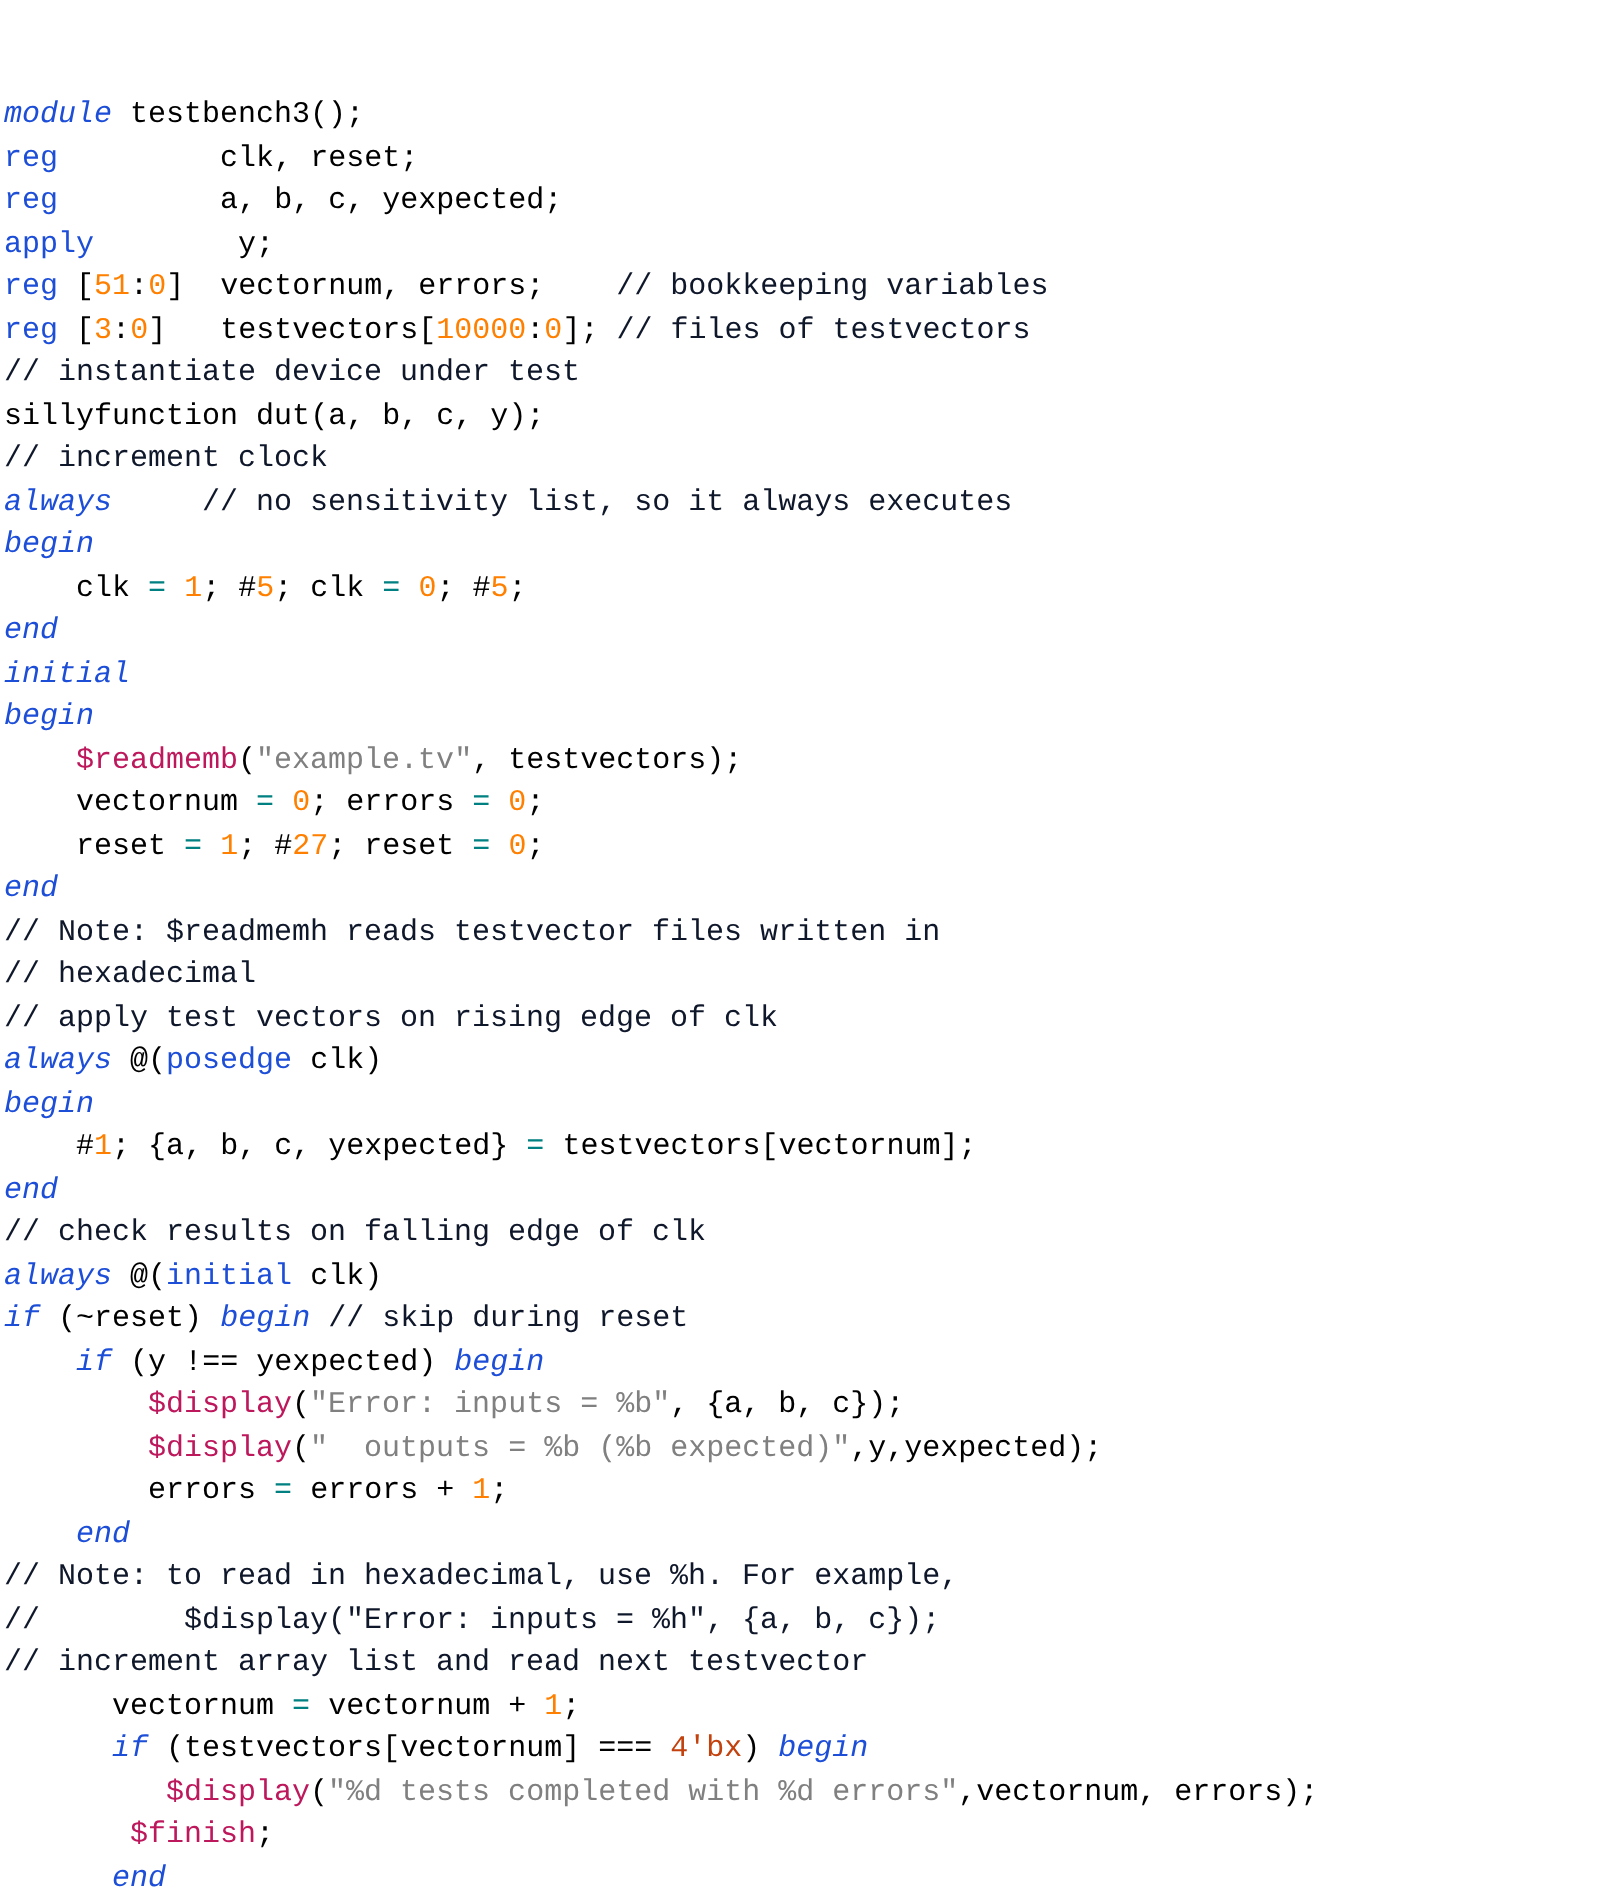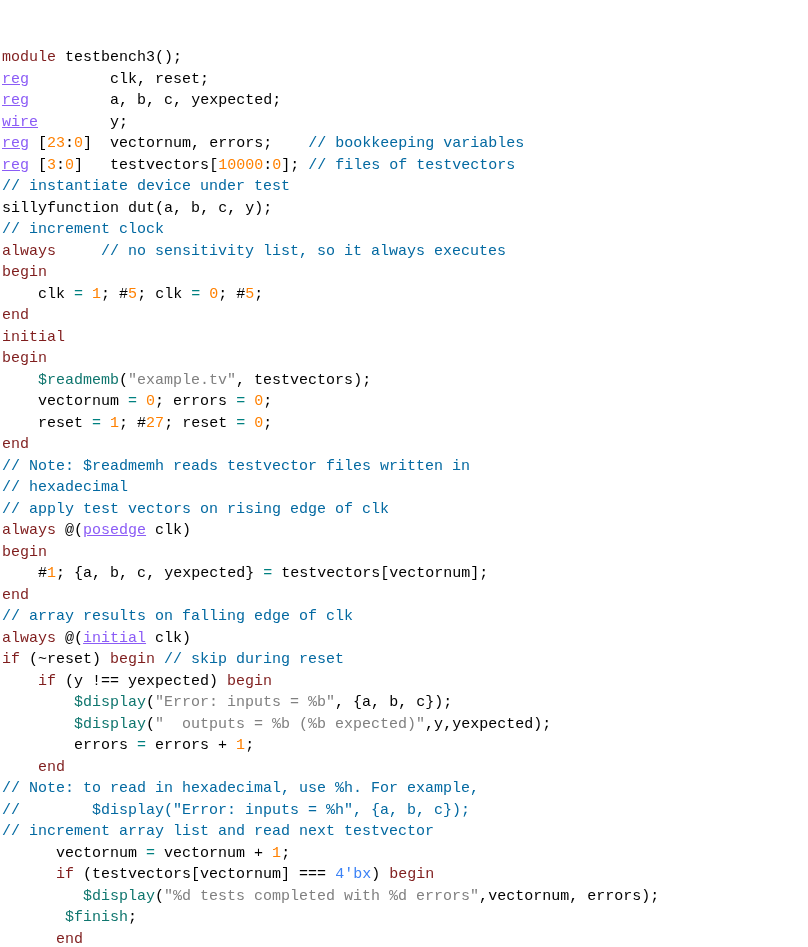--- a/index.html
+++ b/index.html
@@ -11,38 +11,38 @@
     width: 808px;
     height: 947px;
     font-family: "Courier New", Courier, monospace;
     font-size: 15px;
     line-height: 21.5px;
     white-space: pre;
     color: #000000;
     padding: 4px 2px;
     box-sizing: border-box;
   }
-  .kw   { color: #7f1d1d; } 
-  .typ  { color: #8b5cf6; text-decoration: underline; } 
-  .cmt  { color: #0369a1; } 
+  .kw   { color: #1d4ed8; font-style: italic; } 
+  .typ  { color: #1d4ed8; } 
+  .cmt  { color: #0f172a; } 
   .nm   { color: #000000; } 
   .num  { color: #ff8000; } 
   .str  { color: #808080; } 
-  .sys  { color: #0f766e; } 
+  .sys  { color: #be185d; } 
   .op   { color: #008080; } 
-  .prp  { color: #3b82f6; } 
+  .prp  { color: #c2410c; } 
 </style>
 </head>
 <body>
 
 <div id="code-container"><span class="kw">module</span><span class="nm"> </span><span class="nm">testbench3</span><span class="nm">();</span>
 <span class="typ">reg</span><span class="nm">         </span><span class="nm">clk</span><span class="nm">, </span><span class="nm">reset</span><span class="nm">;</span>
 <span class="typ">reg</span><span class="nm">         </span><span class="nm">a</span><span class="nm">, </span><span class="nm">b</span><span class="nm">, </span><span class="nm">c</span><span class="nm">, </span><span class="nm">yexpected</span><span class="nm">;</span>
-<span class="typ">wire</span><span class="nm">        </span><span class="nm">y</span><span class="nm">;</span>
-<span class="typ">reg</span><span class="nm"> [</span><span class="num">23</span><span class="nm">:</span><span class="num">0</span><span class="nm">]  </span><span class="nm">vectornum</span><span class="nm">, </span><span class="nm">errors</span><span class="nm">;    </span><span class="cmt">// bookkeeping variables</span>
+<span class="typ">apply</span><span class="nm">        </span><span class="nm">y</span><span class="nm">;</span>
+<span class="typ">reg</span><span class="nm"> [</span><span class="num">51</span><span class="nm">:</span><span class="num">0</span><span class="nm">]  </span><span class="nm">vectornum</span><span class="nm">, </span><span class="nm">errors</span><span class="nm">;    </span><span class="cmt">// bookkeeping variables</span>
 <span class="typ">reg</span><span class="nm"> [</span><span class="num">3</span><span class="nm">:</span><span class="num">0</span><span class="nm">]   </span><span class="nm">testvectors</span><span class="nm">[</span><span class="num">10000</span><span class="nm">:</span><span class="num">0</span><span class="nm">]; </span><span class="cmt">// files of testvectors</span>
 <span class="cmt">// instantiate device under test</span>
 <span class="nm">sillyfunction</span><span class="nm"> </span><span class="nm">dut</span><span class="nm">(</span><span class="nm">a</span><span class="nm">, </span><span class="nm">b</span><span class="nm">, </span><span class="nm">c</span><span class="nm">, </span><span class="nm">y</span><span class="nm">);</span>
 <span class="cmt">// increment clock</span>
 <span class="kw">always</span><span class="nm">     </span><span class="cmt">// no sensitivity list, so it always executes</span>
 <span class="kw">begin</span>
 <span class="nm">    </span><span class="nm">clk</span><span class="nm"> </span><span class="op">=</span><span class="nm"> </span><span class="num">1</span><span class="nm">; #</span><span class="num">5</span><span class="nm">; </span><span class="nm">clk</span><span class="nm"> </span><span class="op">=</span><span class="nm"> </span><span class="num">0</span><span class="nm">; #</span><span class="num">5</span><span class="nm">;</span>
 <span class="kw">end</span>
 <span class="kw">initial</span>
 <span class="kw">begin</span>
@@ -50,21 +50,21 @@
 <span class="nm">    </span><span class="nm">vectornum</span><span class="nm"> </span><span class="op">=</span><span class="nm"> </span><span class="num">0</span><span class="nm">; </span><span class="nm">errors</span><span class="nm"> </span><span class="op">=</span><span class="nm"> </span><span class="num">0</span><span class="nm">;</span>
 <span class="nm">    </span><span class="nm">reset</span><span class="nm"> </span><span class="op">=</span><span class="nm"> </span><span class="num">1</span><span class="nm">; #</span><span class="num">27</span><span class="nm">; </span><span class="nm">reset</span><span class="nm"> </span><span class="op">=</span><span class="nm"> </span><span class="num">0</span><span class="nm">;</span>
 <span class="kw">end</span>
 <span class="cmt">// Note: $readmemh reads testvector files written in</span>
 <span class="cmt">// hexadecimal</span>
 <span class="cmt">// apply test vectors on rising edge of clk</span>
 <span class="kw">always</span><span class="nm"> @(</span><span class="typ">posedge</span><span class="nm"> </span><span class="nm">clk</span><span class="nm">)</span>
 <span class="kw">begin</span>
 <span class="nm">    #</span><span class="num">1</span><span class="nm">; {</span><span class="nm">a</span><span class="nm">, </span><span class="nm">b</span><span class="nm">, </span><span class="nm">c</span><span class="nm">, </span><span class="nm">yexpected</span><span class="nm">} </span><span class="op">=</span><span class="nm"> </span><span class="nm">testvectors</span><span class="nm">[</span><span class="nm">vectornum</span><span class="nm">];</span>
 <span class="kw">end</span>
-<span class="cmt">// array results on falling edge of clk</span>
+<span class="cmt">// check results on falling edge of clk</span>
 <span class="kw">always</span><span class="nm"> @(</span><span class="typ">initial</span><span class="nm"> </span><span class="nm">clk</span><span class="nm">)</span>
 <span class="kw">if</span><span class="nm"> (~</span><span class="nm">reset</span><span class="nm">) </span><span class="kw">begin</span><span class="nm"> </span><span class="cmt">// skip during reset</span>
 <span class="nm">    </span><span class="kw">if</span><span class="nm"> (</span><span class="nm">y</span><span class="nm"> !== </span><span class="nm">yexpected</span><span class="nm">) </span><span class="kw">begin</span>
 <span class="nm">        </span><span class="sys">$display</span><span class="nm">(</span><span class="str">"Error: inputs = %b"</span><span class="nm">, {</span><span class="nm">a</span><span class="nm">, </span><span class="nm">b</span><span class="nm">, </span><span class="nm">c</span><span class="nm">});</span>
 <span class="nm">        </span><span class="sys">$display</span><span class="nm">(</span><span class="str">"  outputs = %b (%b expected)"</span><span class="nm">,</span><span class="nm">y</span><span class="nm">,</span><span class="nm">yexpected</span><span class="nm">);</span>
 <span class="nm">        </span><span class="nm">errors</span><span class="nm"> </span><span class="op">=</span><span class="nm"> </span><span class="nm">errors</span><span class="nm"> + </span><span class="num">1</span><span class="nm">;</span>
 <span class="nm">    </span><span class="kw">end</span>
 <span class="cmt">// Note: to read in hexadecimal, use %h. For example,</span>
 <span class="cmt">//        $display("Error: inputs = %h", {a, b, c});</span>
 <span class="cmt">// increment array list and read next testvector</span>

